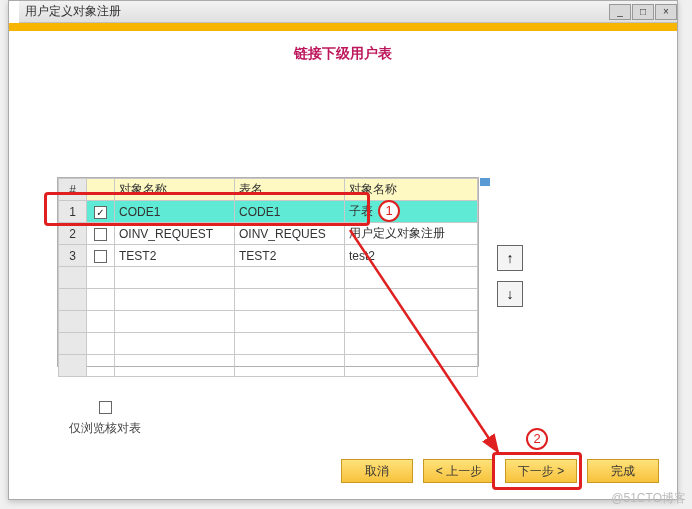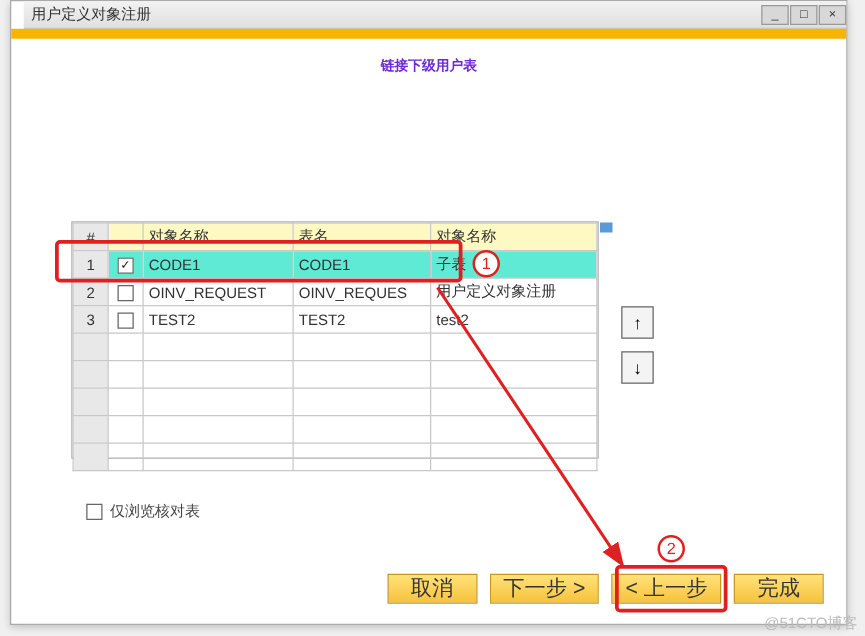--- a/index.html
+++ b/index.html
@@ -42,25 +42,25 @@
     line-height: 14px;
     font-size: 10px;
     cursor: pointer;
   }
   .orange-strip {
     height: 8px;
     background: #f7b500;
   }
   .subtitle {
     text-align: center;
-    font-size: 11px;
+    font-size: 14px;
     font-weight: bold;
     padding-top: 14px;
     padding-bottom: 8px;
-    color: #6d28d9;
+    color: #be185d;
   }
   
   .table-wrap {
     position: absolute;
     left: 48px;
     top: 176px;
     width: 422px;
     height: 190px;
     border: 1px solid #b0b0b0;
     background: #fff;
@@ -119,36 +119,37 @@
   }
   
   .browse-only {
     position: absolute;
     left: 60px;
     top: 400px;
     display: flex;
     align-items: center;
     gap: 6px;
     color: #444;
+    flex-direction: column;
   }
   
   .btnrow {
     position: absolute;
     bottom: 16px;
     right: 18px;
     display: flex;
     gap: 10px;
   }
   .gbtn {
     min-width: 72px;
     height: 24px;
     background: linear-gradient(#ffe27a, #f7c23c);
     border: 1px solid #c89820;
     color: #333;
-    font-size: 17px;
+    font-size: 12px;
     line-height: 22px;
     text-align: center;
     cursor: pointer;
     padding: 0 10px;
   }
   
   .redbox {
     position: absolute;
     border: 3px solid #e02020;
     border-radius: 4px;
@@ -278,22 +279,22 @@
     <div class="btn">↓</div>
   </div>
 
   <div class="browse-only">
     <span class="chk"></span>
     <span>仅浏览核对表</span>
   </div>
 
   <div class="btnrow">
     <div class="gbtn">取消</div>
+    <div class="gbtn">&lt; 上一步</div>
     <div class="gbtn">下一步 &gt;</div>
-    <div class="gbtn">&lt; 上一步</div>
     <div class="gbtn">完成</div>
   </div>
 </div>
 
 <div class="redbox r1"></div>
 <div class="redbox r2"></div>
 <div class="circle c1">1</div>
 <div class="circle c2">2</div>
 
 <svg class="arrow-svg" width="692" height="509">

